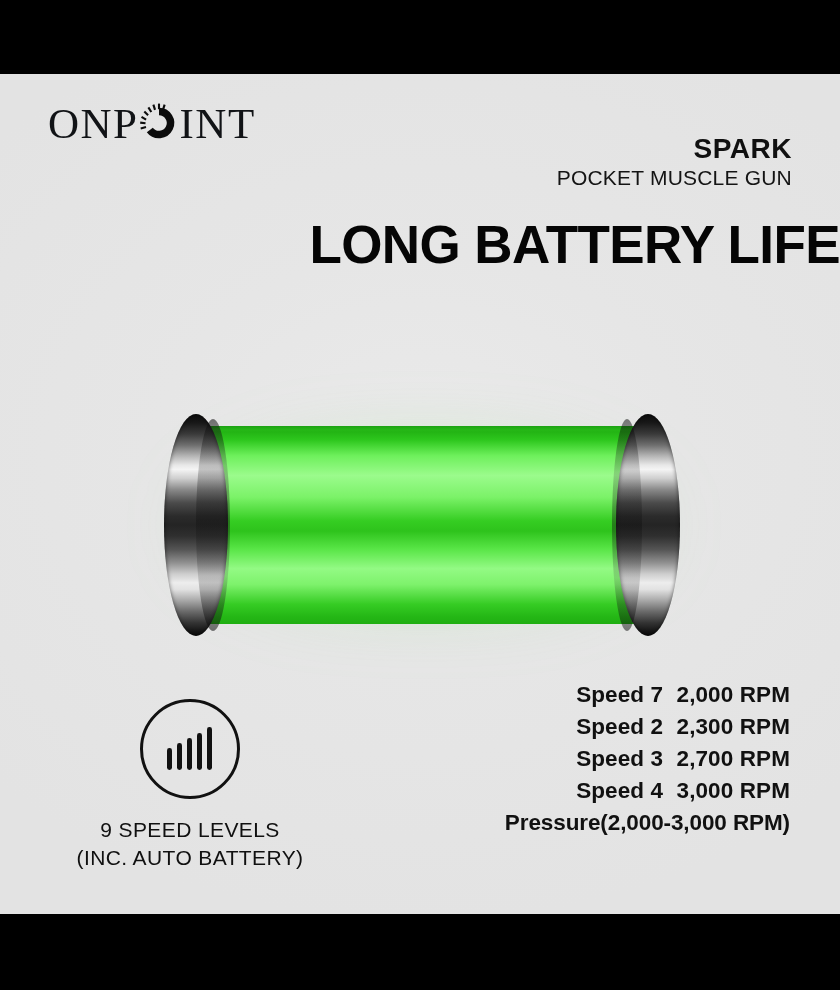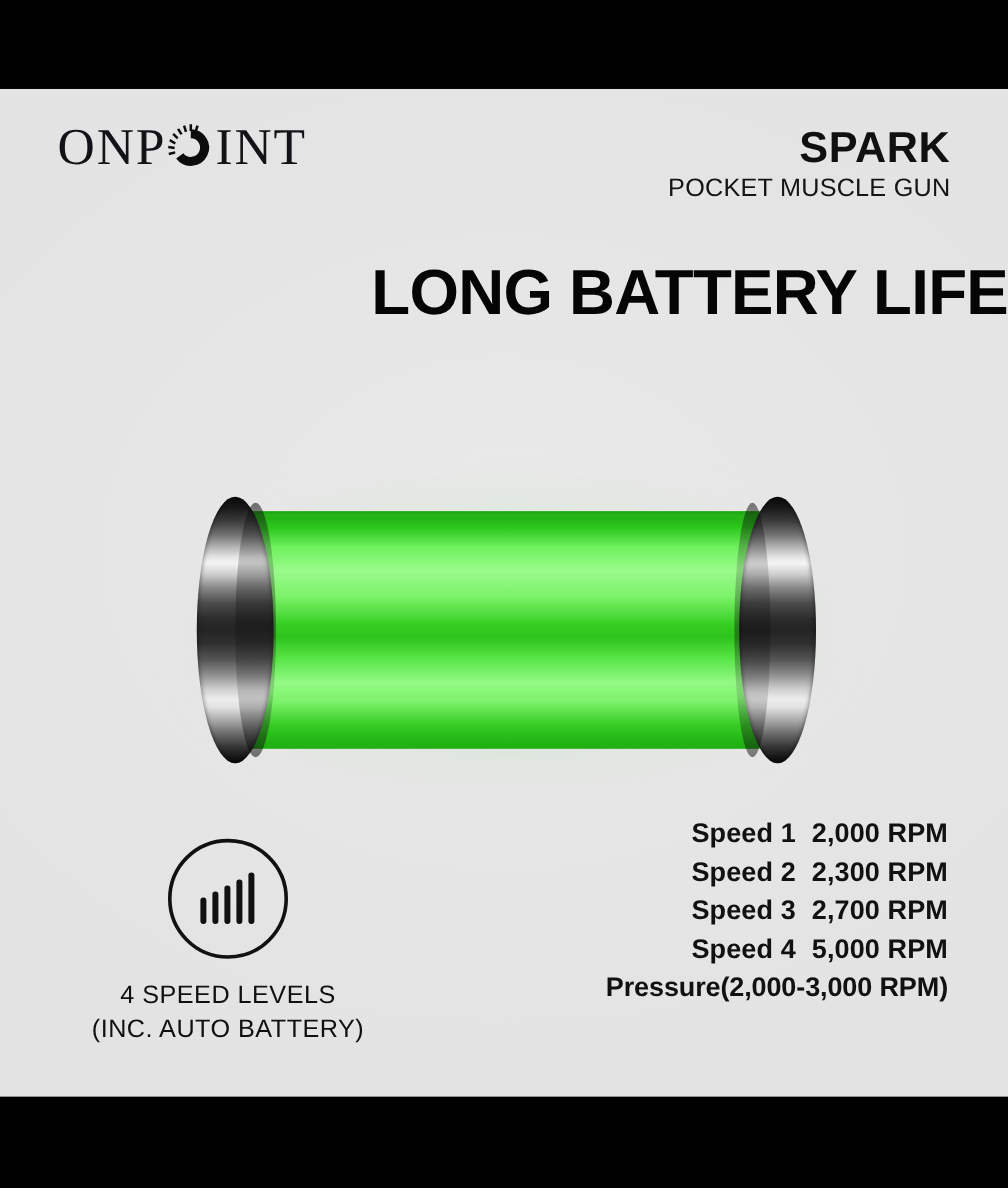--- a/index.html
+++ b/index.html
@@ -75,25 +75,26 @@
     vertical-align: middle;
   }
   .logo-mark svg { display: block; }
 
   .product {
     position: absolute;
     right: 48px; top: 30px;
     text-align: right;
   }
   .product-name {
-    font-size: 36px;
+    font-size: 28px;
     font-weight: bold;
     letter-spacing: 0.5px;
     color: #101010;
     line-height: 1.05;
+    margin-top: 30px;
   }
   .product-sub {
     font-size: 21px;
     font-weight: 400;
     letter-spacing: 0.2px;
     color: #141414;
     margin-top: 3px;
   }
 
   
@@ -354,41 +355,41 @@
           <g fill="#111111">
             <rect x="3" y="22" width="5" height="22" rx="2.4"></rect>
             <rect x="13" y="17" width="5" height="27" rx="2.4"></rect>
             <rect x="23" y="12" width="5" height="32" rx="2.4"></rect>
             <rect x="33" y="7" width="5" height="37" rx="2.4"></rect>
             <rect x="43" y="1" width="5" height="43" rx="2.4"></rect>
           </g>
         </svg>
       </div>
       <div class="feature-label">
-        <div>4 SPEED LEVELS</div>
+        <div>9 SPEED LEVELS</div>
         <div>(INC. AUTO BATTERY)</div>
       </div>
     </div>
 
     <div class="speed-list">
       <div class="speed-row">
-        <span class="sp-label">Speed 1</span>
+        <span class="sp-label">Speed 7</span>
         <span class="sp-value">2,000 RPM</span>
       </div>
       <div class="speed-row">
         <span class="sp-label">Speed 2</span>
         <span class="sp-value">2,300 RPM</span>
       </div>
       <div class="speed-row">
         <span class="sp-label">Speed 3</span>
         <span class="sp-value">2,700 RPM</span>
       </div>
       <div class="speed-row">
         <span class="sp-label">Speed 4</span>
-        <span class="sp-value">5,000 RPM</span>
+        <span class="sp-value">3,000 RPM</span>
       </div>
       <div class="speed-row wide">
         <span class="sp-value">Pressure(2,000-3,000 RPM)</span>
       </div>
     </div>
 
   </div>
 
   <div class="bar-bottom"></div>
 </div>

